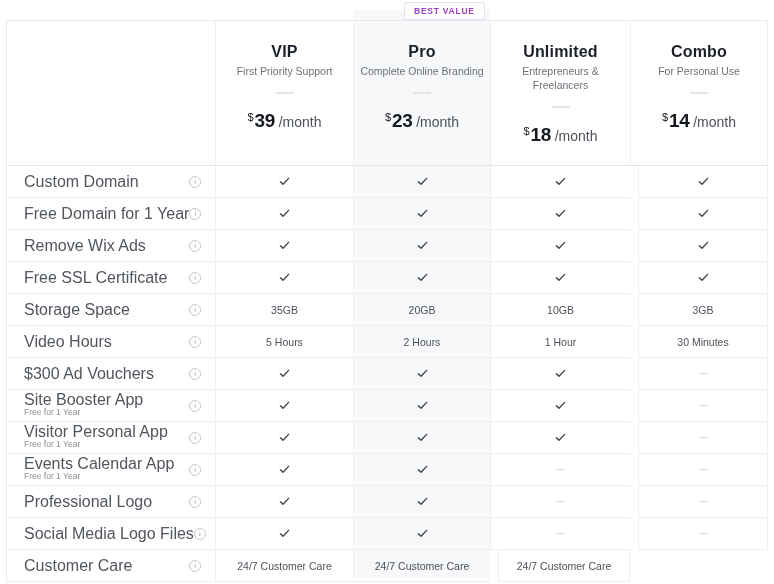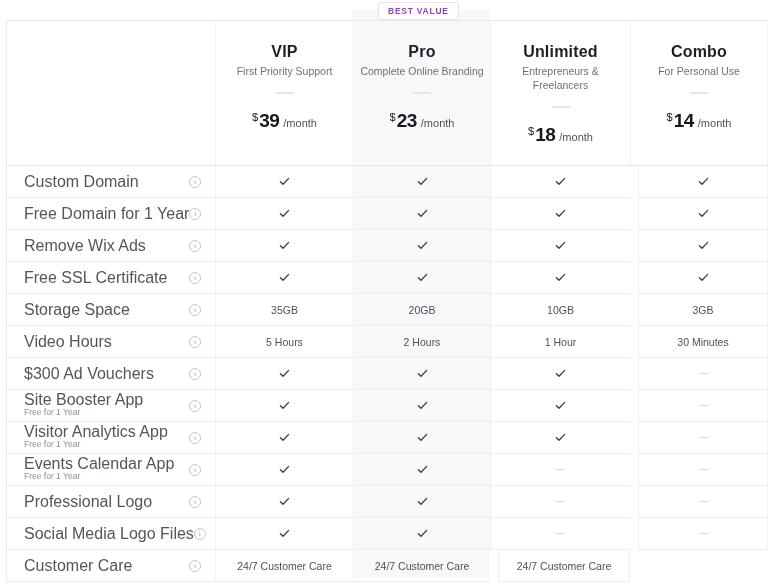--- a/index.html
+++ b/index.html
@@ -95,29 +95,29 @@
     font-weight: normal;
   }
   .price-amt {
     font-size: 19px;
     font-weight: bold;
     color: #14181f;
     letter-spacing: -.5px;
     line-height: 27px;
   }
   .price-per {
-    font-size: 11px;
+    font-size: 14px;
     color: #4c525b;
     margin-left: 4px;
   }
 
   
   .badge {
     position: absolute;
-    left: 378px;
+    left: 404px;
     top: 2px;
     background: #ffffff;
     border: 1px solid #e8e0ef;
     border-radius: 2px;
     padding: 3px 9px 3px 9px;
     font-size: 8.5px;
     font-weight: bold;
     letter-spacing: .75px;
     color: #9c3fbf;
     z-index: 5;
@@ -477,21 +477,21 @@
           <svg viewBox="0 0 12 12" aria-hidden="true">
             <path d="M1.5 6.2 L4.4 9.1 L10.5 2.6" fill="none" stroke="#3d434b" stroke-width="1.5" stroke-linecap="round" stroke-linejoin="round"></path>
           </svg>
         </span>
       </div>
       <div class="cell last">
         <span class="dash"></span>
       </div>
       <div class="feat">
         <div class="feat-text">
-          <div class="feat-label">Visitor Analytics App</div>
+          <div class="feat-label">Visitor Personal App</div>
           <div class="feat-sub">Free for 1 Year</div>
         </div>
         <div class="info-icon">
           <span>i</span>
         </div>
       </div>
       <div class="cell">
         <span class="check">
           <svg viewBox="0 0 12 12" aria-hidden="true">
             <path d="M1.5 6.2 L4.4 9.1 L10.5 2.6" fill="none" stroke="#3d434b" stroke-width="1.5" stroke-linecap="round" stroke-linejoin="round"></path>

